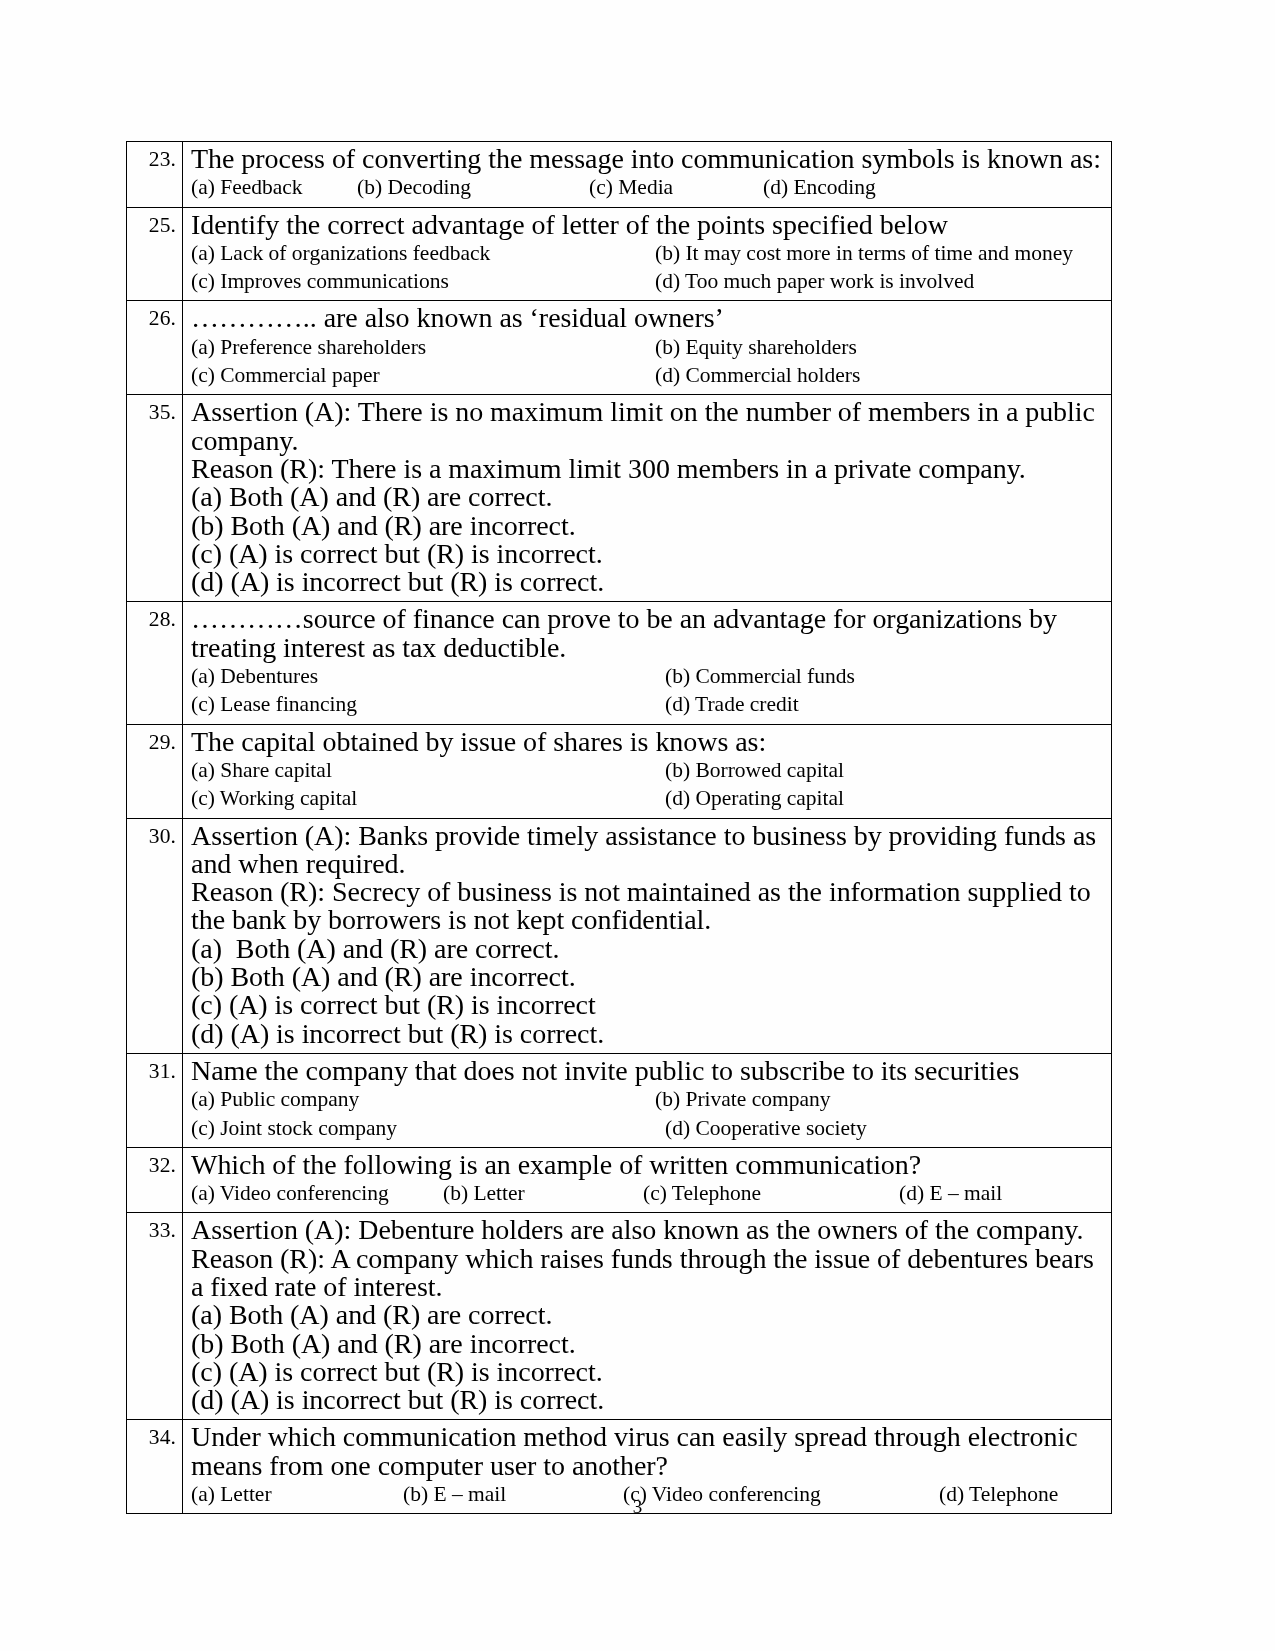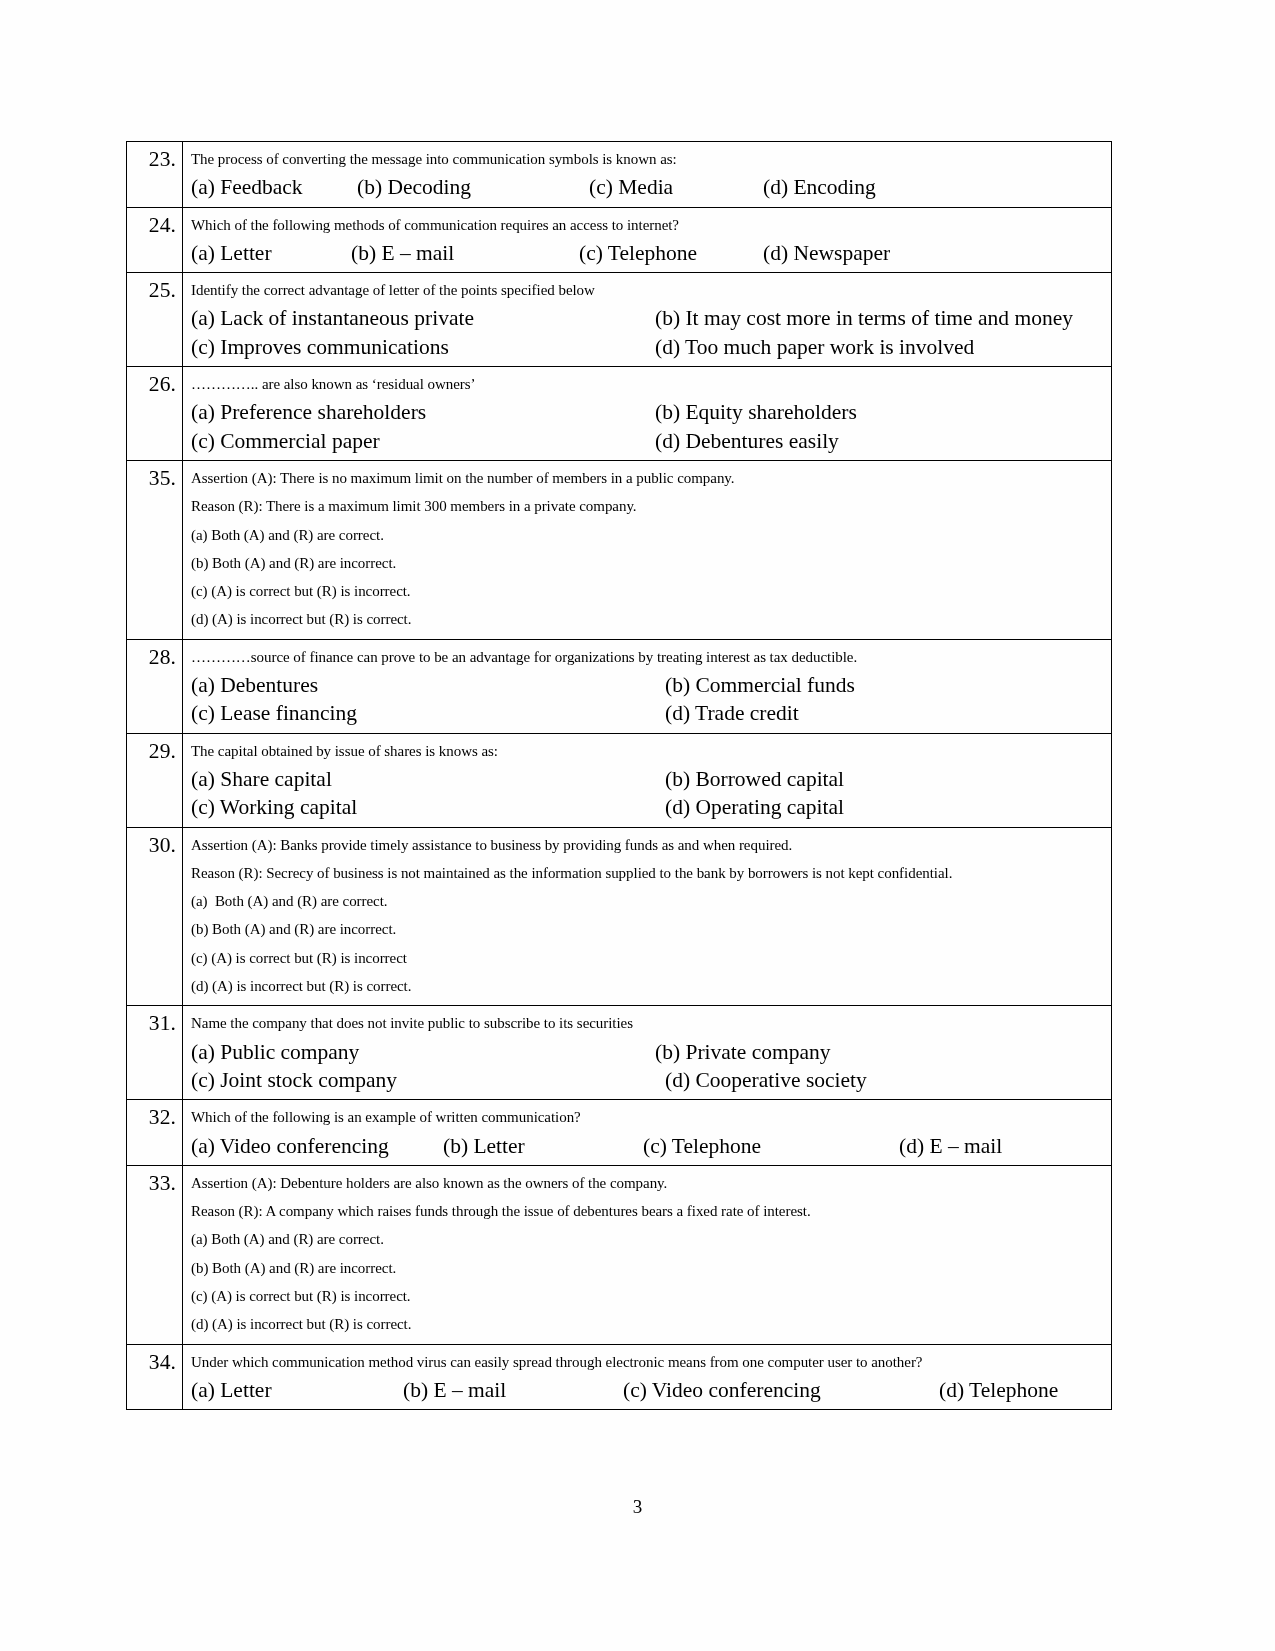--- a/index.html
+++ b/index.html
@@ -44,21 +44,21 @@
     letter-spacing: 0.1px;
   }
   td.bodycell {
     padding: 3px 6px 5px 8px;
     font-size: 21.5px;
     line-height: 28.3px;
   }
   .line {
     display: block;
     white-space: pre;
-    font-size: 15px;
+    font-size: 28px;
     line-height: 28.3px;
     letter-spacing: -0.05px;
   }
   .line.wrap {
     white-space: normal;
   }
   
   .optrow {
     display: block;
     position: relative;
@@ -113,59 +113,47 @@
           <span class="line wrap">The process of converting the message into communication symbols is known as:</span>
           <span class="optrow">
             <span class="c0">(a) Feedback</span>
             <span class="c1">(b) Decoding</span>
             <span class="c2">(c) Media</span>
             <span class="c3">(d) Encoding</span>
           </span>
         </td>
       </tr>
 
-      <tr>
-        <td class="numcell">24.</td>
-        <td class="bodycell">
-          <span class="line wrap">Which of the following methods of communication requires an access to internet?</span>
-          <span class="optrow">
-            <span class="q24c0">(a) Letter</span>
-            <span class="q24c1">(b) E – mail</span>
-            <span class="q24c2">(c) Telephone</span>
-            <span class="q24c3">(d) Newspaper</span>
-          </span>
-        </td>
-      </tr>
 
       <tr>
         <td class="numcell">25.</td>
         <td class="bodycell">
           <span class="line wrap">Identify the correct advantage of letter of the points specified below</span>
           <span class="optrow">
-            <span class="twocolA">(a) Lack of instantaneous private</span>
+            <span class="twocolA">(a) Lack of organizations feedback</span>
             <span class="twocolB">(b) It may cost more in terms of time and money</span>
           </span>
           <span class="optrow">
             <span class="twocolA">(c) Improves communications</span>
             <span class="twocolB">(d) Too much paper work is involved</span>
           </span>
         </td>
       </tr>
 
       <tr>
         <td class="numcell">26.</td>
         <td class="bodycell">
           <span class="line wrap">………….. are also known as ‘residual owners’</span>
           <span class="optrow">
             <span class="twocolA">(a) Preference shareholders</span>
             <span class="twocolB">(b) Equity shareholders</span>
           </span>
           <span class="optrow">
             <span class="twocolA">(c) Commercial paper</span>
-            <span class="twocolB">(d) Debentures easily</span>
+            <span class="twocolB">(d) Commercial holders</span>
           </span>
         </td>
       </tr>
 
       <tr>
         <td class="numcell">35.</td>
         <td class="bodycell">
           <span class="line wrap">Assertion (A): There is no maximum limit on the number of members in a public company.</span>
           <span class="line wrap">Reason (R): There is a maximum limit 300 members in a private company.</span>
           <span class="line">(a) Both (A) and (R) are correct.</span>

